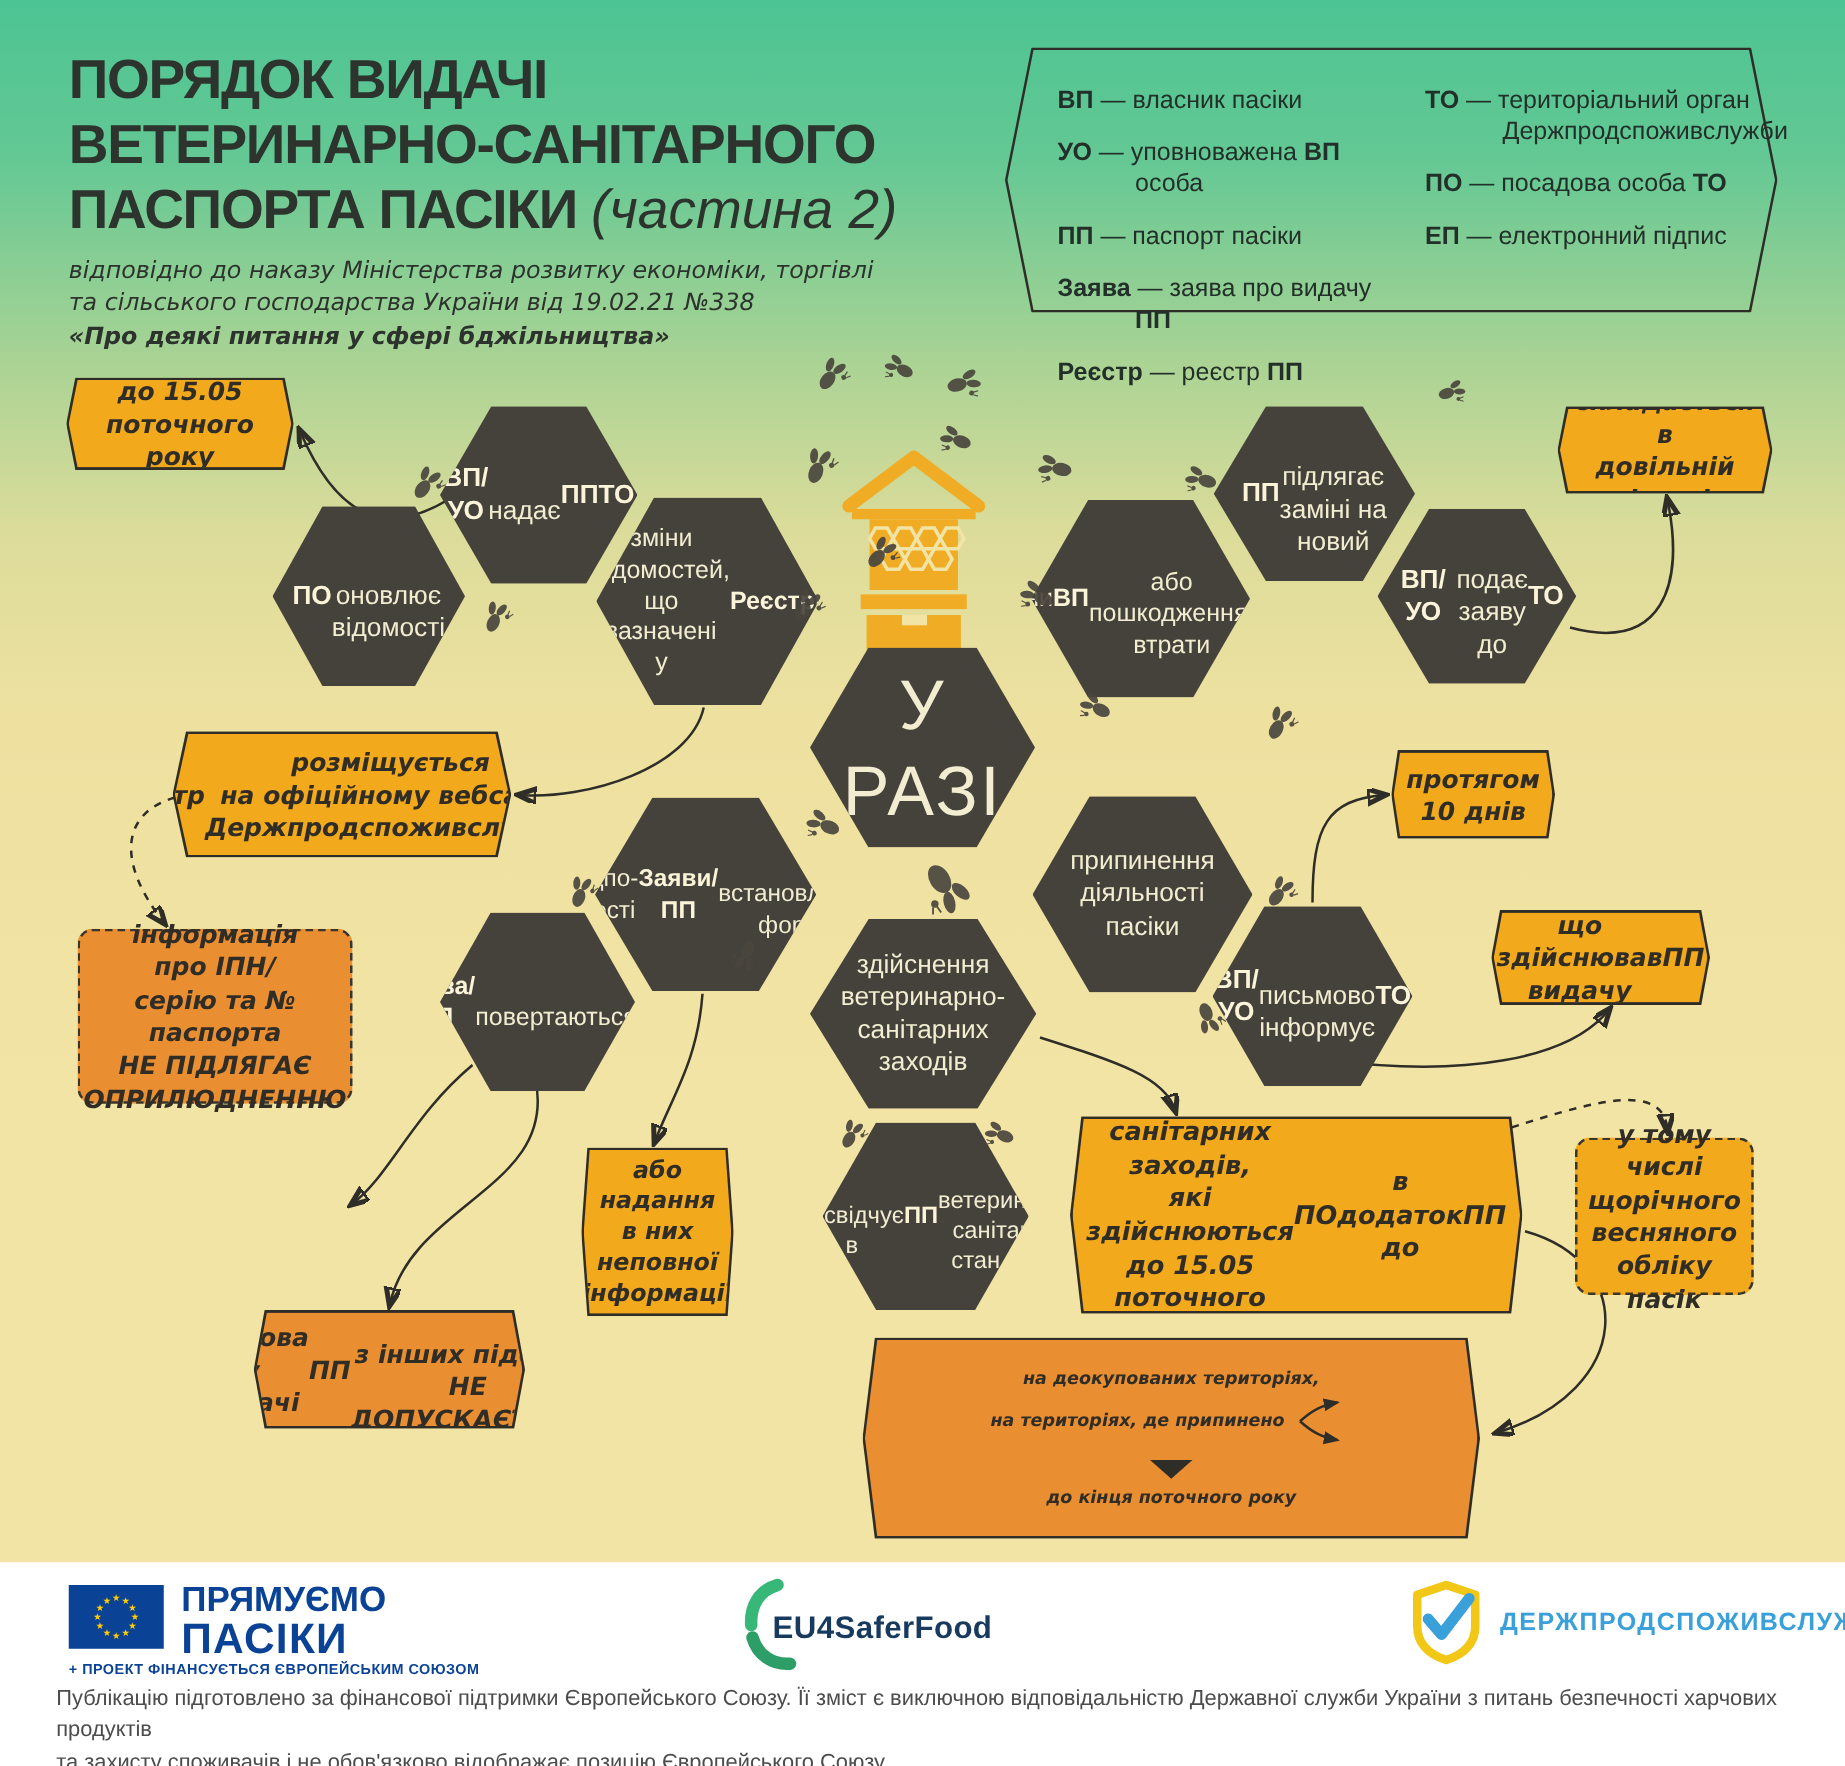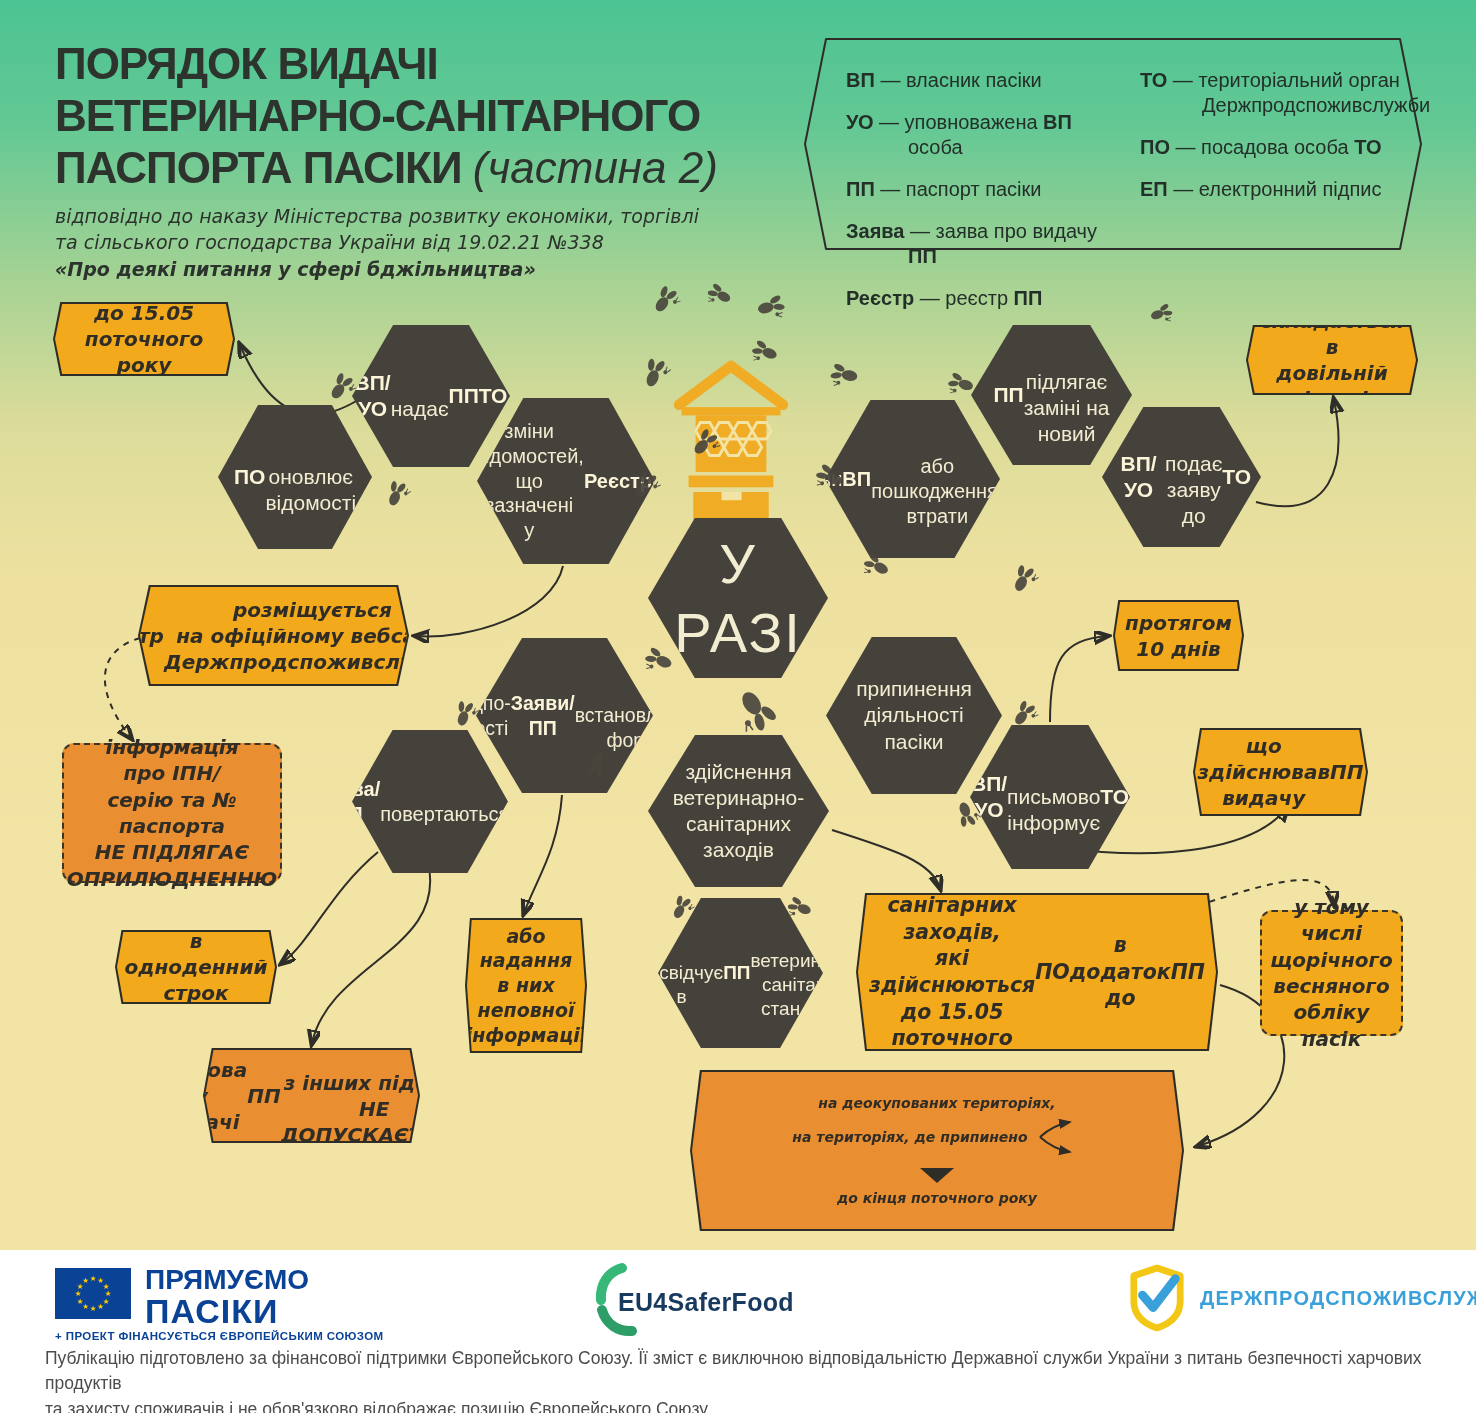--- a/index.html
+++ b/index.html
@@ -218,27 +218,23 @@
       </div>
     <div class="tag" style="left:138px;top:585px;width:271px;height:101px">
       <div class="in"><b>Реєстр</b> розміщується
 на офіційному вебсайті
 Держпродспоживслужби</div>
       </div>
     <div class="tag" style="left:1113px;top:600px;width:131px;height:71px">
       <div class="in">протягом
 10 днів</div>
       </div>
-    <div class="tag" style="left:1193px;top:728px;width:175px;height:88px">
+    <div class="tag" style="left:1193px;top:728px;width:175px;height:76px">
       <div class="in">що здійснював
 видачу <b>ПП</b></div>
-      </div>
-    <div class="tag" style="left:115px;top:930px;width:162px;height:74px">
-      <div class="in">в одноденний
-строк</div>
       </div>
     <div class="tag" style="left:465px;top:918px;width:122px;height:135px">
       <div class="in" style="font-size:19px">або
 надання
 в них
 неповної
 інформації</div>
       </div>
     <div class="tag" style="left:856px;top:893px;width:362px;height:158px;clip-path:polygon(2.5% 0,97.5% 0,100% 50%,97.5% 100%,2.5% 100%,0 50%)">
       <div class="in" style="clip-path:polygon(2.5% 0,97.5% 0,100% 50%,97.5% 100%,2.5% 100%,0 50%);font-size:20.5px">Результати

